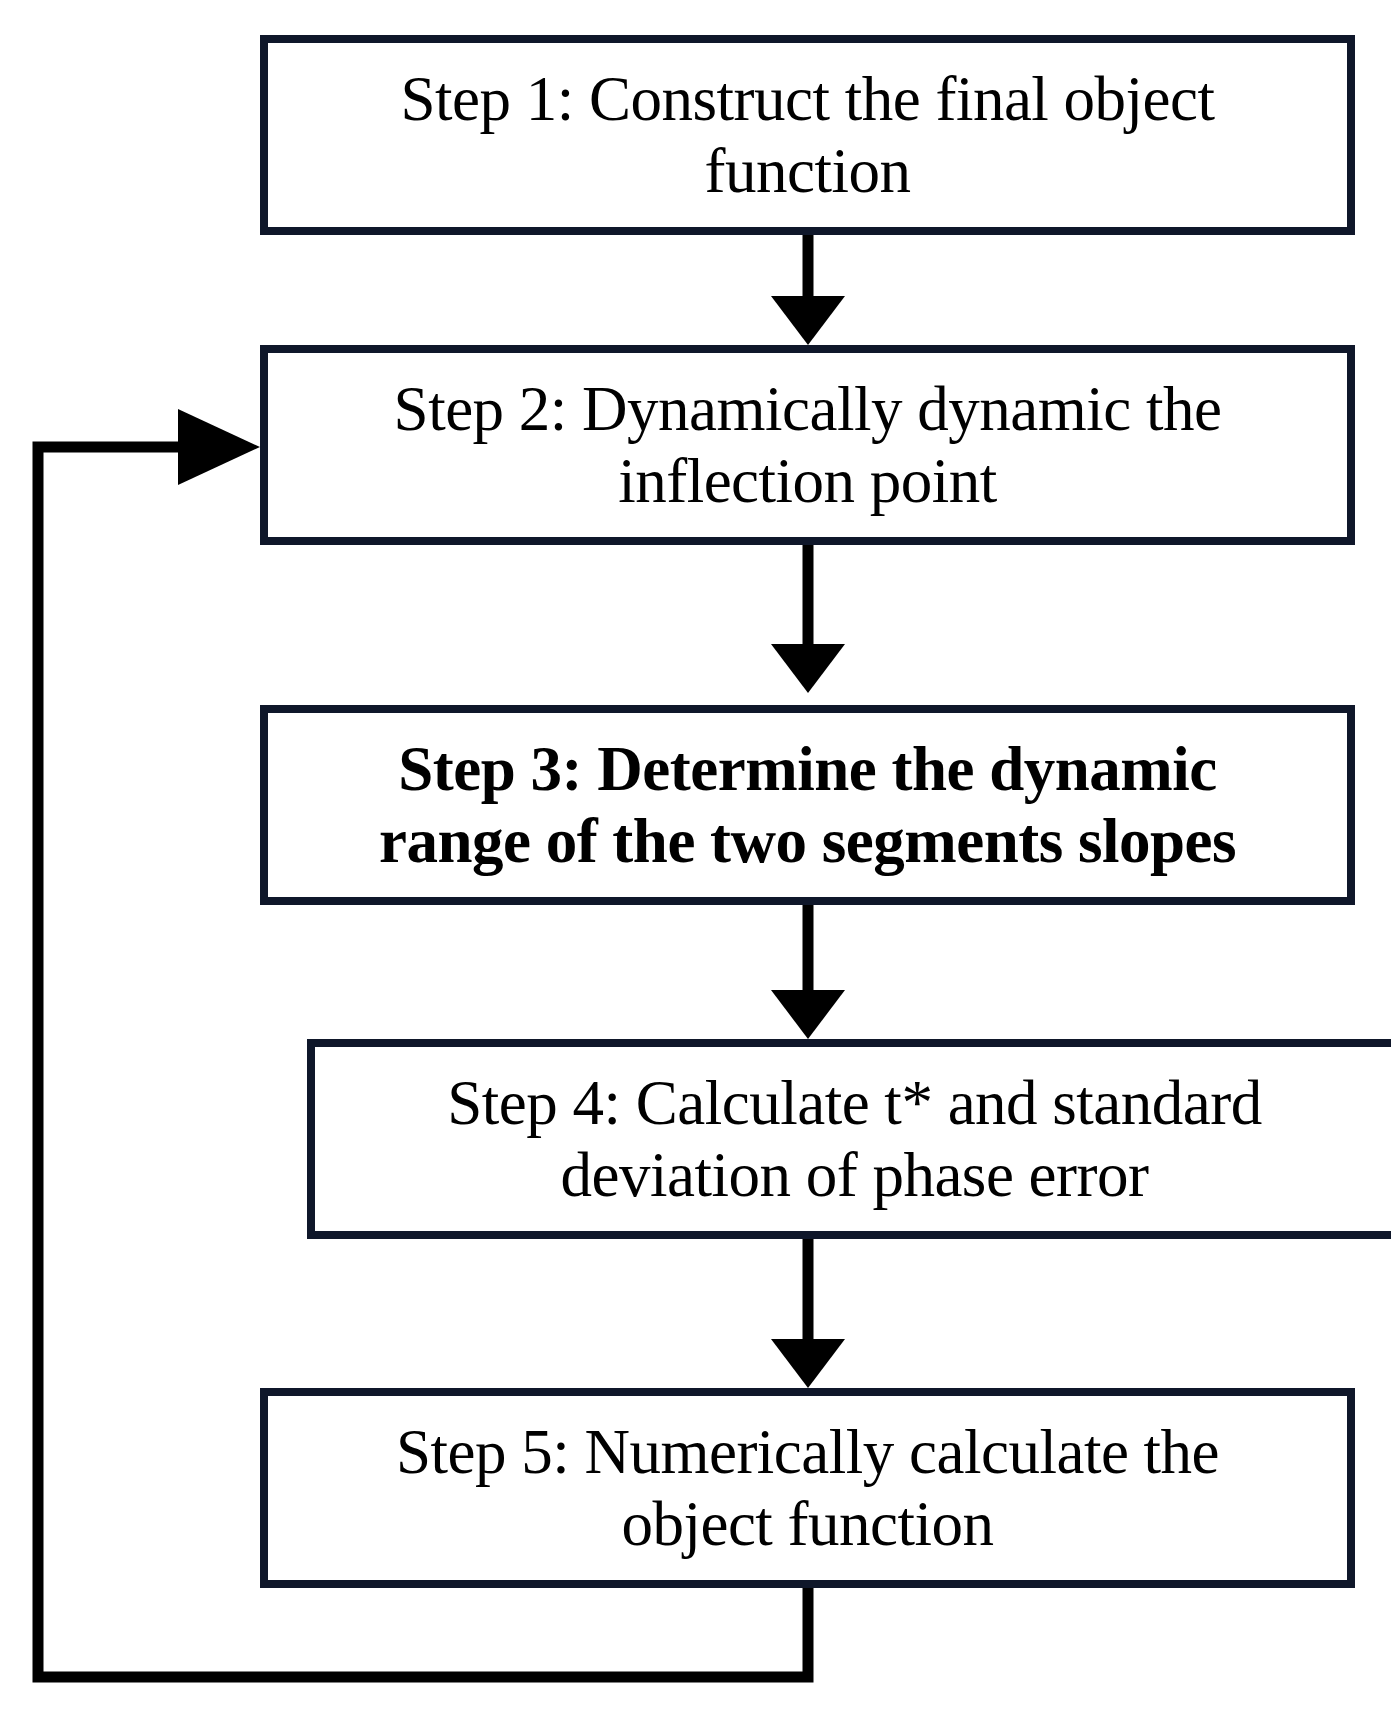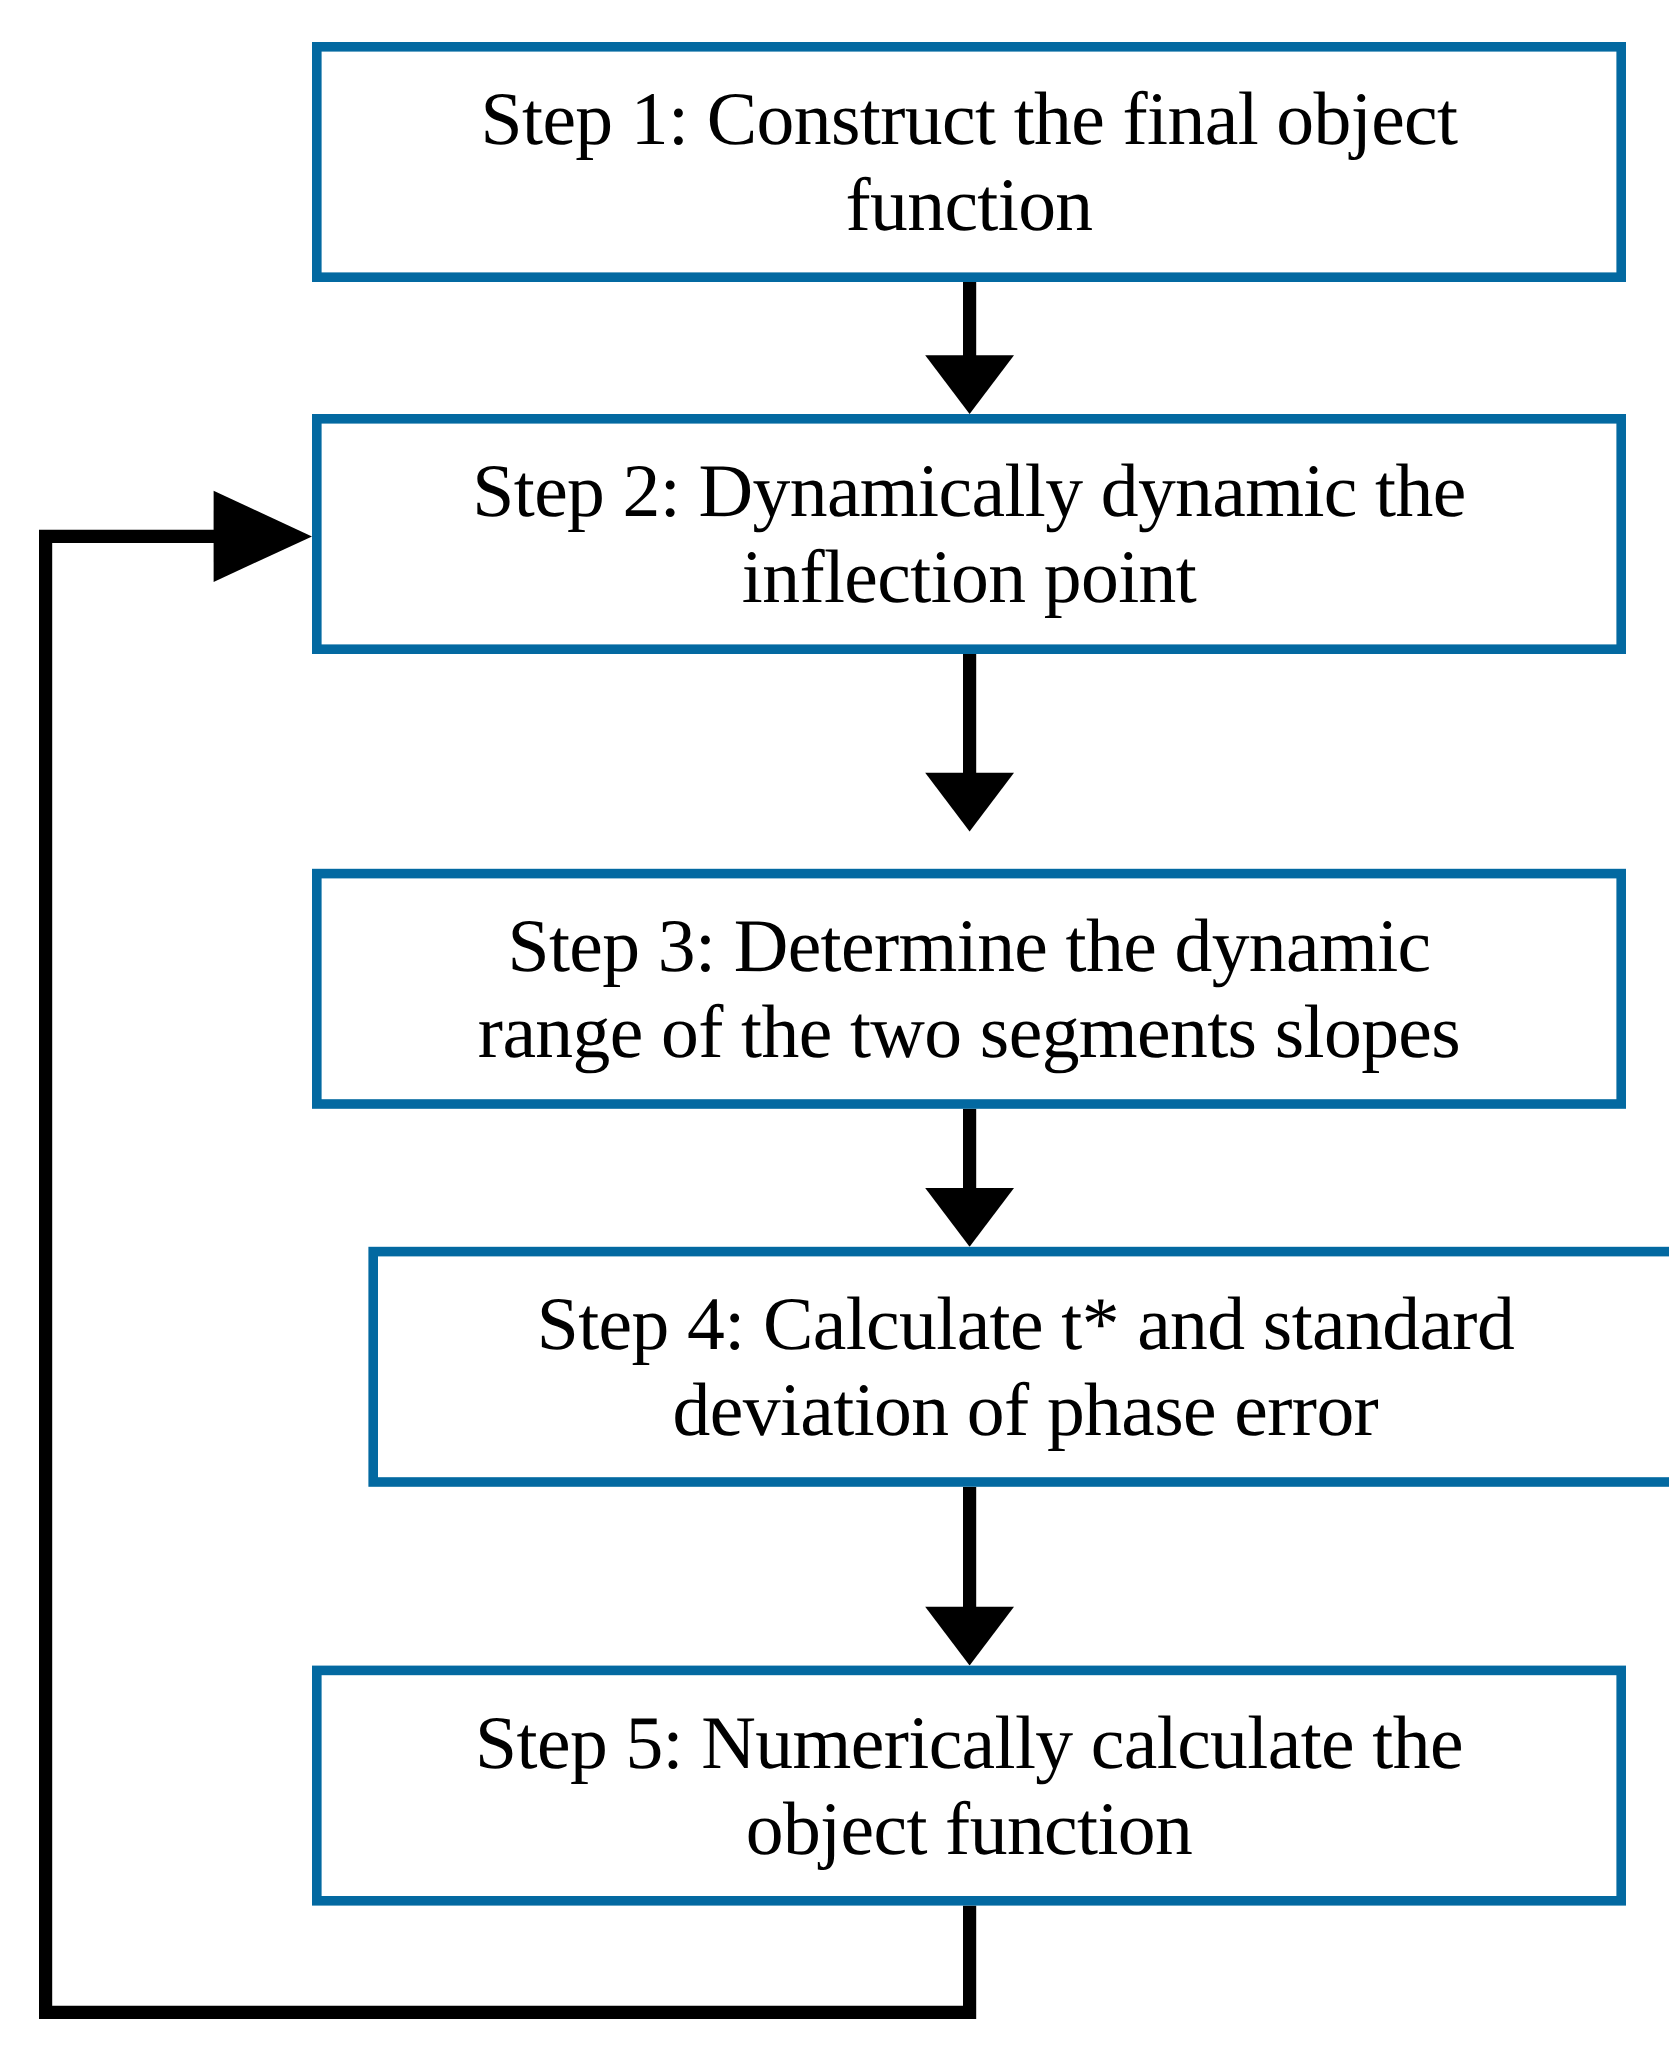--- a/index.html
+++ b/index.html
@@ -24,42 +24,42 @@
     top: 0;
     width: 1391px;
     height: 1721px;
   }
   .step-box {
     position: absolute;
     left: 260px;
     width: 1095px;
     height: 200px;
     box-sizing: border-box;
-    border: 8px solid #0369a1;
+    border: 8px solid #0f172a;
     background: #ffffff;
     display: flex;
     align-items: center;
     justify-content: center;
     text-align: center;
     padding: 0 18px;
     box-sizing: border-box;
   }
   .step-box .step-label {
     font-family: "Liberation Serif", "DejaVu Serif", serif;
     font-size: 63px;
     line-height: 1.15;
     color: #000000;
     letter-spacing: -0.5px;
     white-space: pre-line;
     display: block;
     width: 100%;
   }
   #step-box-1 { top: 35px; }
   #step-box-2 { top: 345px; }
-  #step-box-3 { top: 724px; }
+  #step-box-3 { top: 705px; font-weight: bold; }
   #step-box-4 { top: 1039px; margin-left: 47px; }
   #step-box-5 { top: 1388px; }
 </style>
 </head>
 <body>
 
 <div id="flowchart-root">
 
   <svg id="flow-svg" viewBox="0 0 1391 1721">
 

